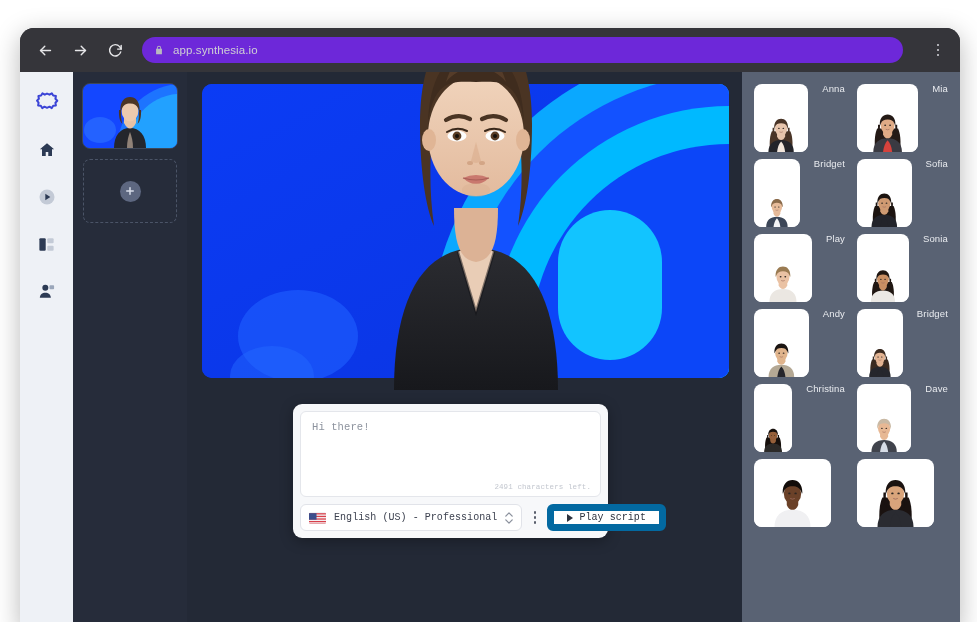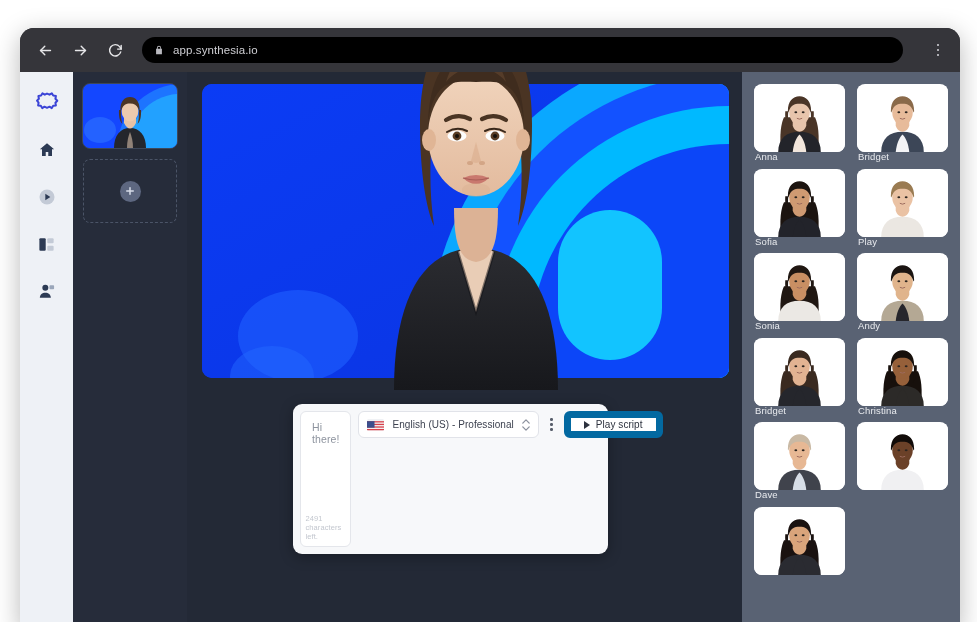--- a/index.html
+++ b/index.html
@@ -33,21 +33,21 @@
   .nav-btn {
     width: 22px; height: 22px;
     display: flex; align-items: center; justify-content: center;
     color: #e6e6e8;
     flex: 0 0 auto;
   }
   .nav-btn svg { display: block; }
   #omnibox {
     flex: 1 1 auto;
     height: 26px;
-    background: #000000;
+    background: #6d28d9;
     border-radius: 13px;
     display: flex; align-items: center;
     padding: 0 12px;
     gap: 9px;
     margin-left: 3px;
     margin-right: 14px;
   }
   #lock-icon { color: #b9b9bf; display: flex; }
   #omnibox-url {
     color: #cfcfd4;
@@ -154,27 +154,28 @@
     left: 191px; top: -60px;
     width: 196px; height: 378px;
     z-index: 5;
     pointer-events: none;
   }
 
   
   #script-card {
     position: absolute;
     left: 106px; top: 332px;
-    width: 315px; height: 150px;
+    width: 315px; height: 134px;
     background: #f7f8fa;
     border-radius: 9px;
     padding: 7px;
-    display: flex; flex-direction: row;
+    display: flex; flex-direction: column;
     gap: 7px;
     box-shadow: 0 3px 14px rgba(0,0,0,.3);
+    font-family: Liberation Mono, monospace;
   }
   #script-textarea-wrap {
     flex: 1 1 auto;
     background: #ffffff;
     border: 1px solid #e4e6eb;
     border-radius: 6px;
     position: relative;
     padding: 9px 11px;
   }
   #script-text {
@@ -267,21 +268,21 @@
     flex: 0 0 auto;
     overflow: hidden;
     position: relative;
   }
   #avatars-grid {
     display: grid;
     grid-template-columns: 1fr 1fr;
     column-gap: 12px;
     row-gap: 7px;
   }
-  .avatar-cell { display: flex; flex-direction: column; gap: 0; }
+  .avatar-cell { display: flex; flex-direction: row; gap: 13px; }
   .avatar-card {
     width: 100%; height: 68px;
     background: #ffffff;
     border-radius: 8px;
     position: relative;
     overflow: hidden;
   }
   .avatar-card svg { position: absolute; inset: 0; width: 100%; height: 100%; }
   .avatar-name {
     font-size: 9.5px;
@@ -535,20 +536,38 @@
                 <ellipse cx="50.8" cy="27" rx="1.5" ry="1.1" fill="#2c2520"></ellipse>
                 <path d="M44.6 33.4q2.4 1.5 4.8 0" stroke="#9c6a5c" stroke-width="1" fill="none" stroke-linecap="round"></path>
               </svg>
             </div>
             <div class="avatar-name">Anna</div>
           </div>
           <div class="avatar-cell">
             <div class="avatar-card" style="background: rgb(255, 255, 255);">
               <svg viewBox="0 0 94 68" preserveAspectRatio="xMidYMax meet">
                 <rect width="94" height="68" fill="#ffffff"></rect>
+                <path d="M28 68c-2-18 0-30 3-36h32c3 6 5 18 3 36z" fill="#241a16"></path>
+                <path d="M25 68c0-14 8.5-21 22-21s22 7 22 21z" fill="#3a3a42"></path>
+                <path d="M40 68c1-8 3-14 7-18 4 4 6 10 7 18z" fill="#d6423c"></path>
+                <path d="M40 41c1.6 4.4 4 6 7 6s5.4-1.6 7-6v-8H40z" fill="#e0ab86"></path>
+                <ellipse cx="47" cy="27" rx="10.6" ry="13" fill="#e0ab86"></ellipse>
+                <path d="M35 25.5c0-9.6 5-15 12-15s12 5.4 12 15c0 3-.7 1.2-1.9-1.7-1.5-3.5-4.4-5.6-10.1-5.6s-8.6 2.1-10.1 5.6c-1.2 2.9-1.9 4.7-1.9 1.7z" fill="#241a16"></path>
+                <path d="M35.4 26c-.7 10 .2 15.5 1.6 18.5-3.4-2.4-5.3-8.8-4.7-18.5zM58.6 26c.7 10-.2 15.5-1.6 18.5 3.4-2.4 5.3-8.8 4.7-18.5z" fill="#241a16"></path>
+                <ellipse cx="43.2" cy="27" rx="1.5" ry="1.1" fill="#2c2520"></ellipse>
+                <ellipse cx="50.8" cy="27" rx="1.5" ry="1.1" fill="#2c2520"></ellipse>
+                <path d="M44.6 33.4q2.4 1.5 4.8 0" stroke="#9c6a5c" stroke-width="1" fill="none" stroke-linecap="round"></path>
+              </svg>
+            </div>
+            <div class="avatar-name">Mia</div>
+          </div>
+          <div class="avatar-cell">
+            <div class="avatar-card" style="background: rgb(255, 255, 255);">
+              <svg viewBox="0 0 94 68" preserveAspectRatio="xMidYMax meet">
+                <rect width="94" height="68" fill="#ffffff"></rect>
                 <path d="M25 68c0-14 8.5-21 22-21s22 7 22 21z" fill="#3c4657"></path>
                 <path d="M40 68c1-8 3-14 7-18 4 4 6 10 7 18z" fill="#f4f4f6"></path>
                 <path d="M40 41c1.6 4.4 4 6 7 6s5.4-1.6 7-6v-8H40z" fill="#e7bb9a"></path>
                 <ellipse cx="47" cy="27" rx="10.6" ry="13" fill="#e7bb9a"></ellipse>
                 <path d="M35 25.5c0-9.6 5-15 12-15s12 5.4 12 15c0 3-.7 1.2-1.9-1.7-1.5-3.5-4.4-5.6-10.1-5.6s-8.6 2.1-10.1 5.6c-1.2 2.9-1.9 4.7-1.9 1.7z" fill="#8a6a4a"></path>
                 <ellipse cx="43.2" cy="27" rx="1.5" ry="1.1" fill="#2c2520"></ellipse>
                 <ellipse cx="50.8" cy="27" rx="1.5" ry="1.1" fill="#2c2520"></ellipse>
                 <path d="M44.6 33.4q2.4 1.5 4.8 0" stroke="#9c6a5c" stroke-width="1" fill="none" stroke-linecap="round"></path>
               </svg>
             </div>

